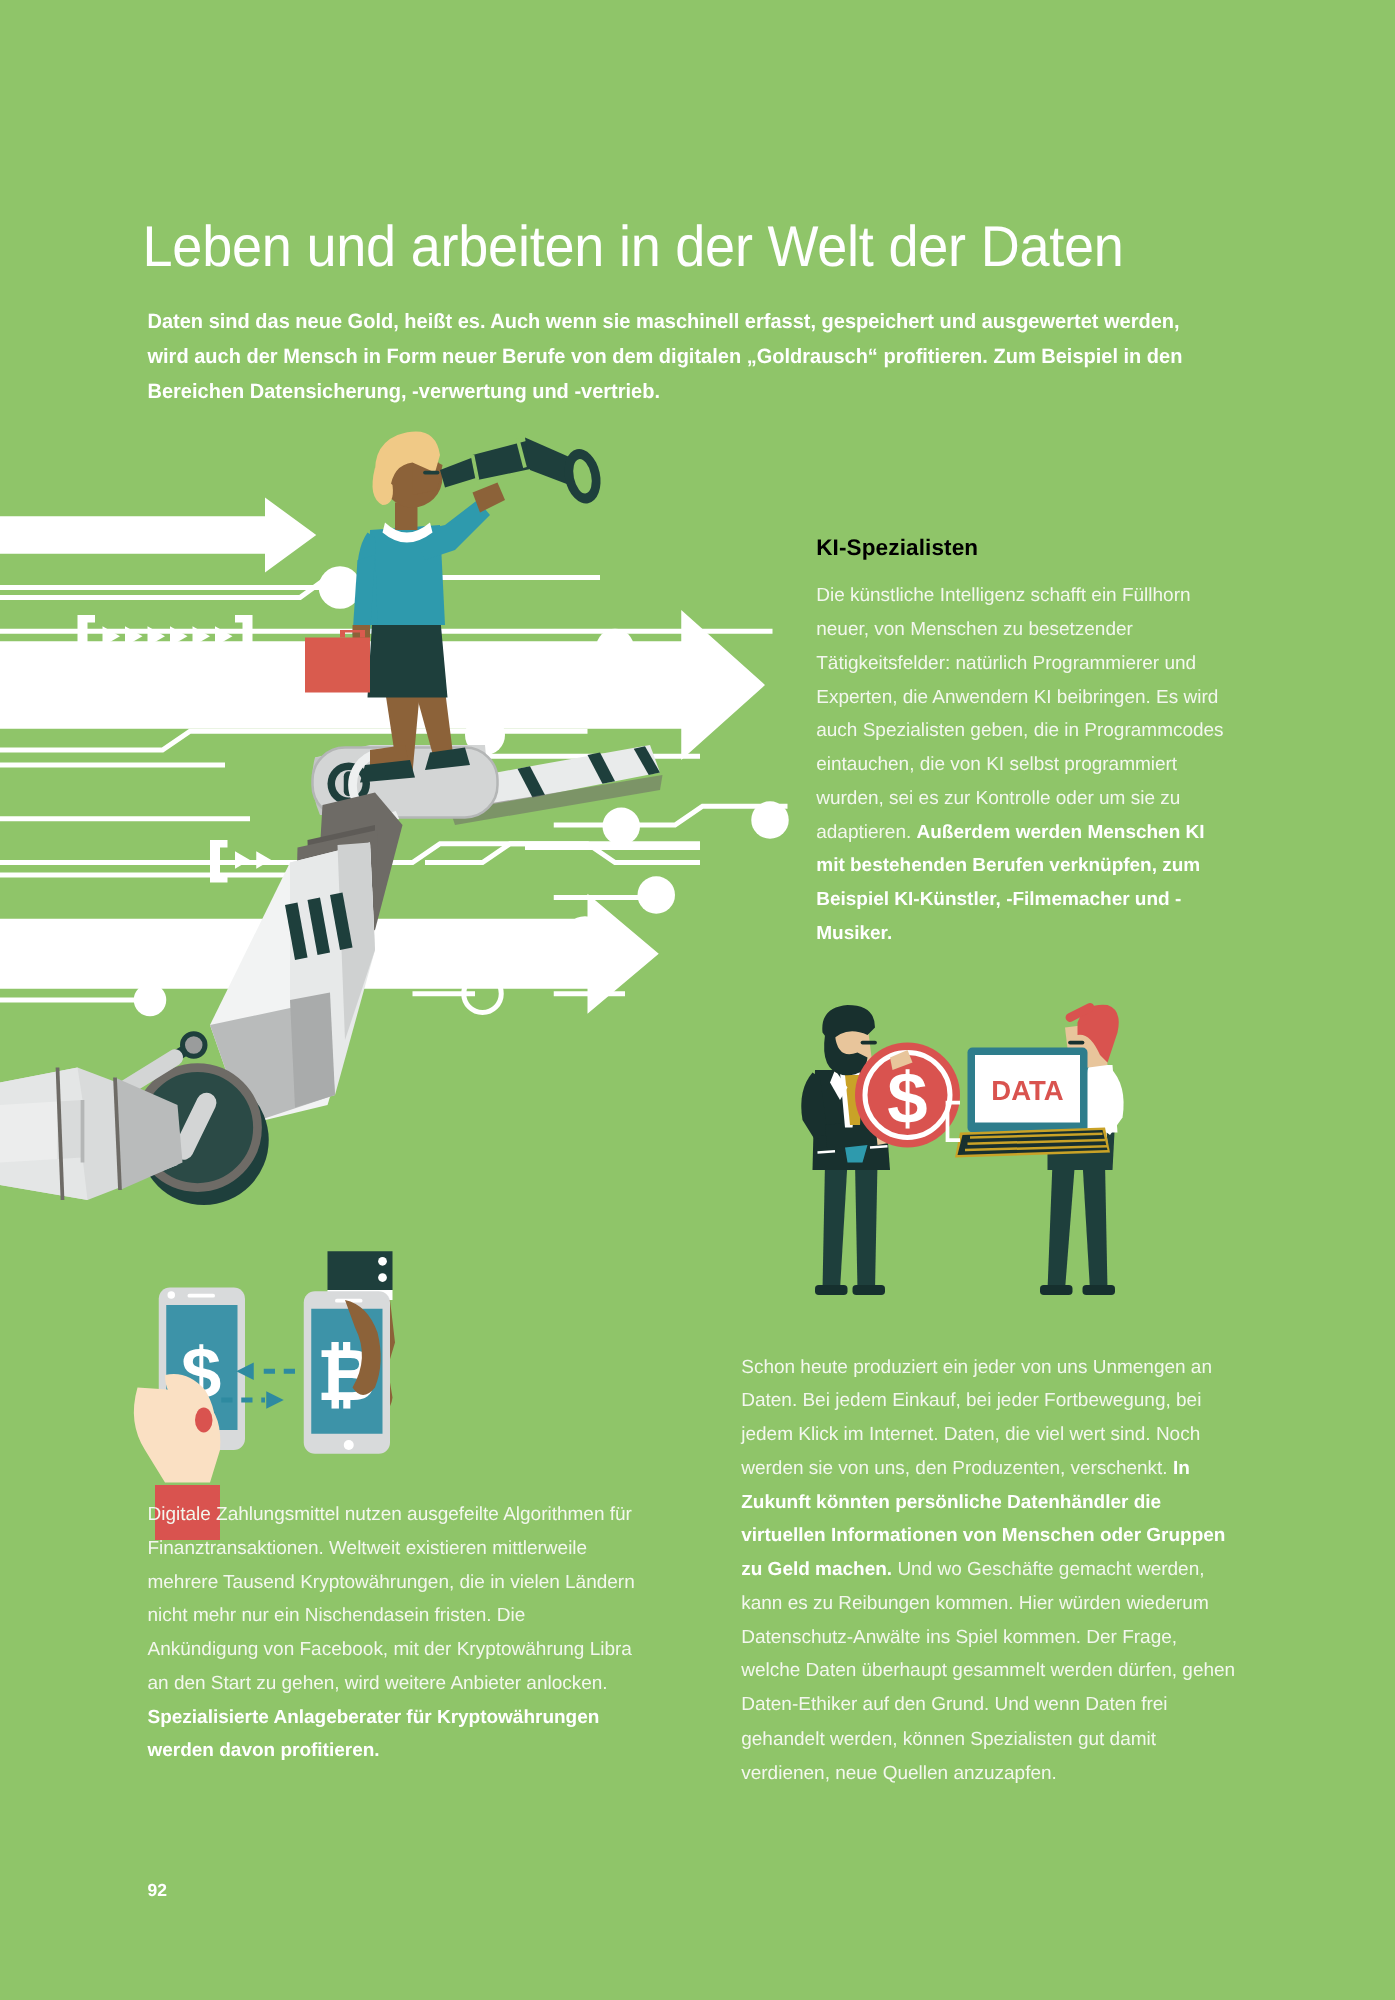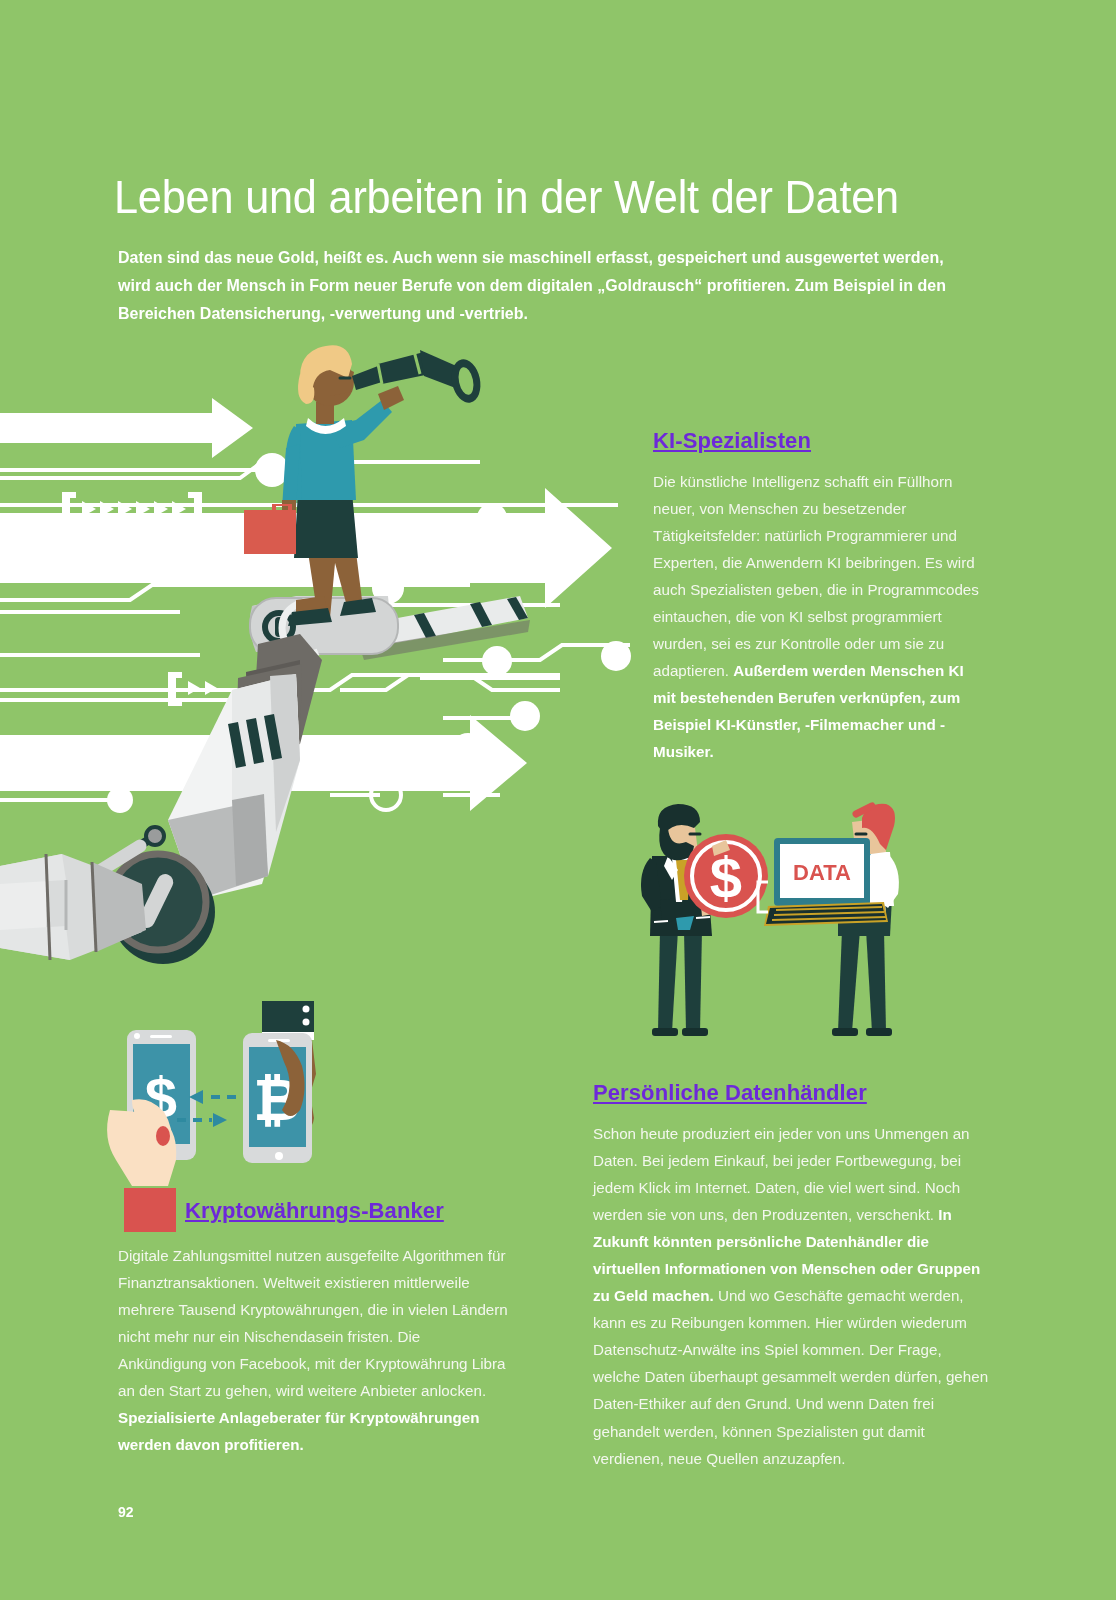--- a/index.html
+++ b/index.html
@@ -62,25 +62,24 @@
     line-height: 1.72;
     font-weight: bold;
     transform: scaleX(0.97);
     transform-origin: left top;
   }
 
   .block { position: absolute; }
 
   .block h2 {
     margin: 0 0 14px 0;
-    color: #6d28d9;
-    font-size: 22px;
+    color: #000000;
+    font-size: 18px;
     font-weight: bold;
     letter-spacing: 0.1px;
-    text-decoration: underline;
   }
 
   .block p {
     margin: 0;
     color: #f3f7ee;
     font-size: 15.2px;
     line-height: 1.78;
     font-weight: 400;
   }
 
@@ -418,25 +417,23 @@
     <h1 class="page-title">Leben und arbeiten in der Welt der Daten</h1>
 
     <p class="intro">Daten sind das neue Gold, heißt es. Auch wenn sie maschinell erfasst, gespeichert und ausgewertet werden, wird auch der Mensch in Form neuer Berufe von dem digitalen „Goldrausch“ profitieren. Zum Beispiel in den Bereichen Datensicherung, -verwertung und -vertrieb.</p>
 
     <section class="block" id="block-ki">
       <h2>KI-Spezialisten</h2>
       <p><span>Die künstliche Intelligenz schafft ein Füllhorn neuer, von Menschen zu besetzender Tätigkeitsfelder: natürlich Programmierer und Experten, die Anwendern KI beibringen. Es wird auch Spezialisten geben, die in Programmcodes eintauchen, die von KI selbst programmiert wurden, sei es zur Kontrolle oder um sie zu adaptieren. </span><b>Außerdem werden Menschen KI mit bestehenden Berufen verknüpfen, zum Beispiel KI-Künstler, -Filmemacher und -Musiker.</b></p>
     </section>
 
     <section class="block" id="block-daten">
-      <h2>Persönliche Datenhändler</h2>
       <p><span>Schon heute produziert ein jeder von uns Unmengen an Daten. Bei jedem Einkauf, bei jeder Fortbewegung, bei jedem Klick im Internet. Daten, die viel wert sind. Noch werden sie von uns, den Produzenten, verschenkt. </span><b>In Zukunft könnten persönliche Datenhändler die virtuellen Informationen von Menschen oder Gruppen zu Geld machen.</b><span> Und wo Geschäfte gemacht werden, kann es zu Reibungen kommen. Hier würden wiederum Datenschutz-Anwälte ins Spiel kommen. Der Frage, welche Daten überhaupt gesammelt werden dürfen, gehen Daten-Ethiker auf den Grund. Und wenn Daten frei gehandelt werden, können Spezialisten gut damit verdienen, neue Quellen anzuzapfen.</span></p>
     </section>
 
     <section class="block" id="block-krypto">
-      <h2>Kryptowährungs-Banker</h2>
       <p><span>Digitale Zahlungsmittel nutzen ausgefeilte Algorithmen für Finanztransaktionen. Weltweit existieren mittlerweile mehrere Tausend Kryptowährungen, die in vielen Ländern nicht mehr nur ein Nischendasein fristen. Die Ankündigung von Facebook, mit der Kryptowährung Libra an den Start zu gehen, wird weitere Anbieter anlocken. </span><b>Spezialisierte Anlageberater für Kryptowährungen werden davon profitieren.</b></p>
     </section>
 
     <div class="page-number">92</div>
 
   </div>
 </div>
 
 </body></html>

